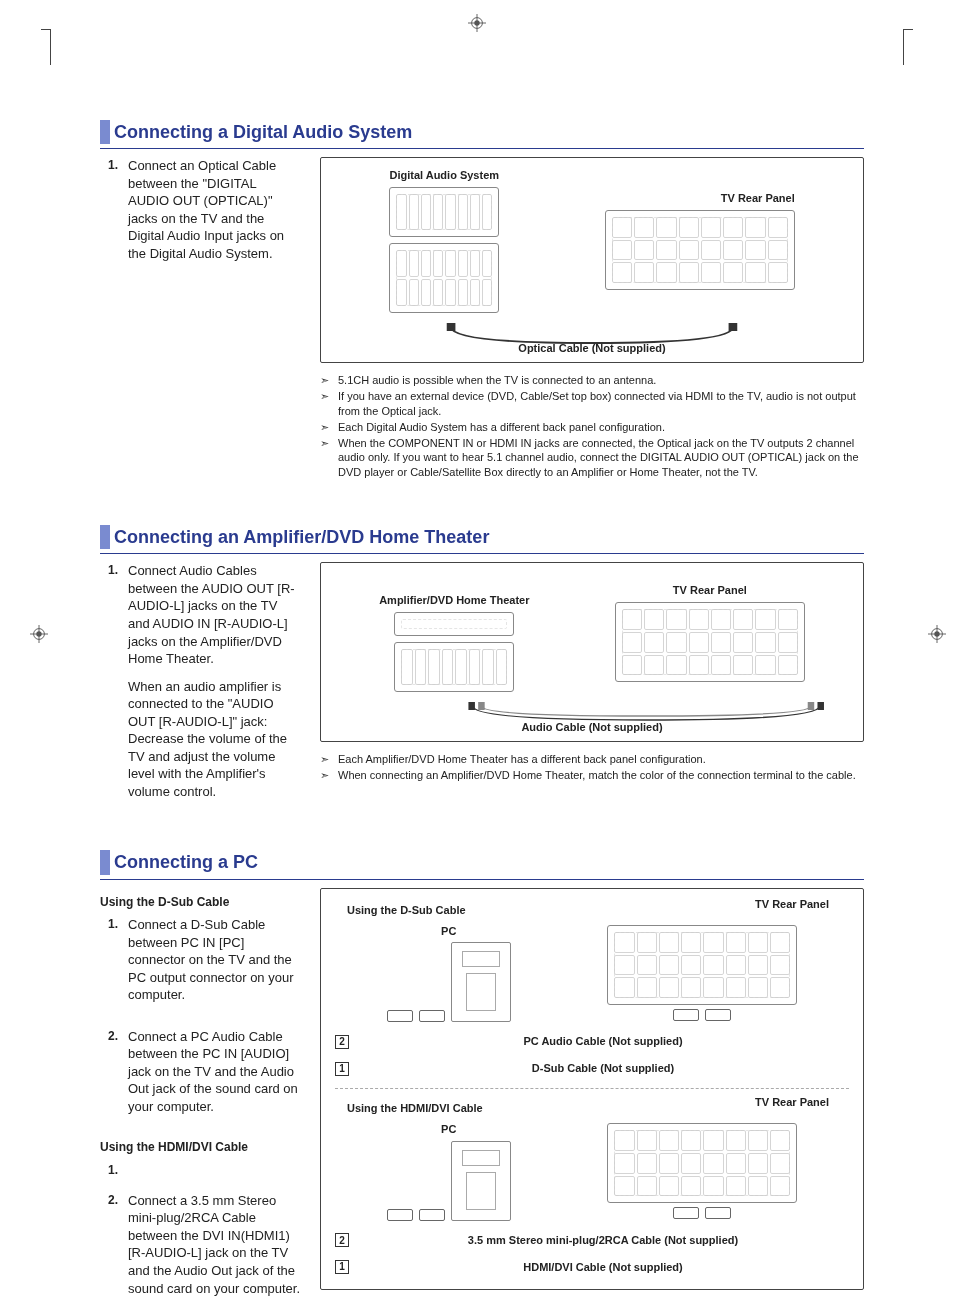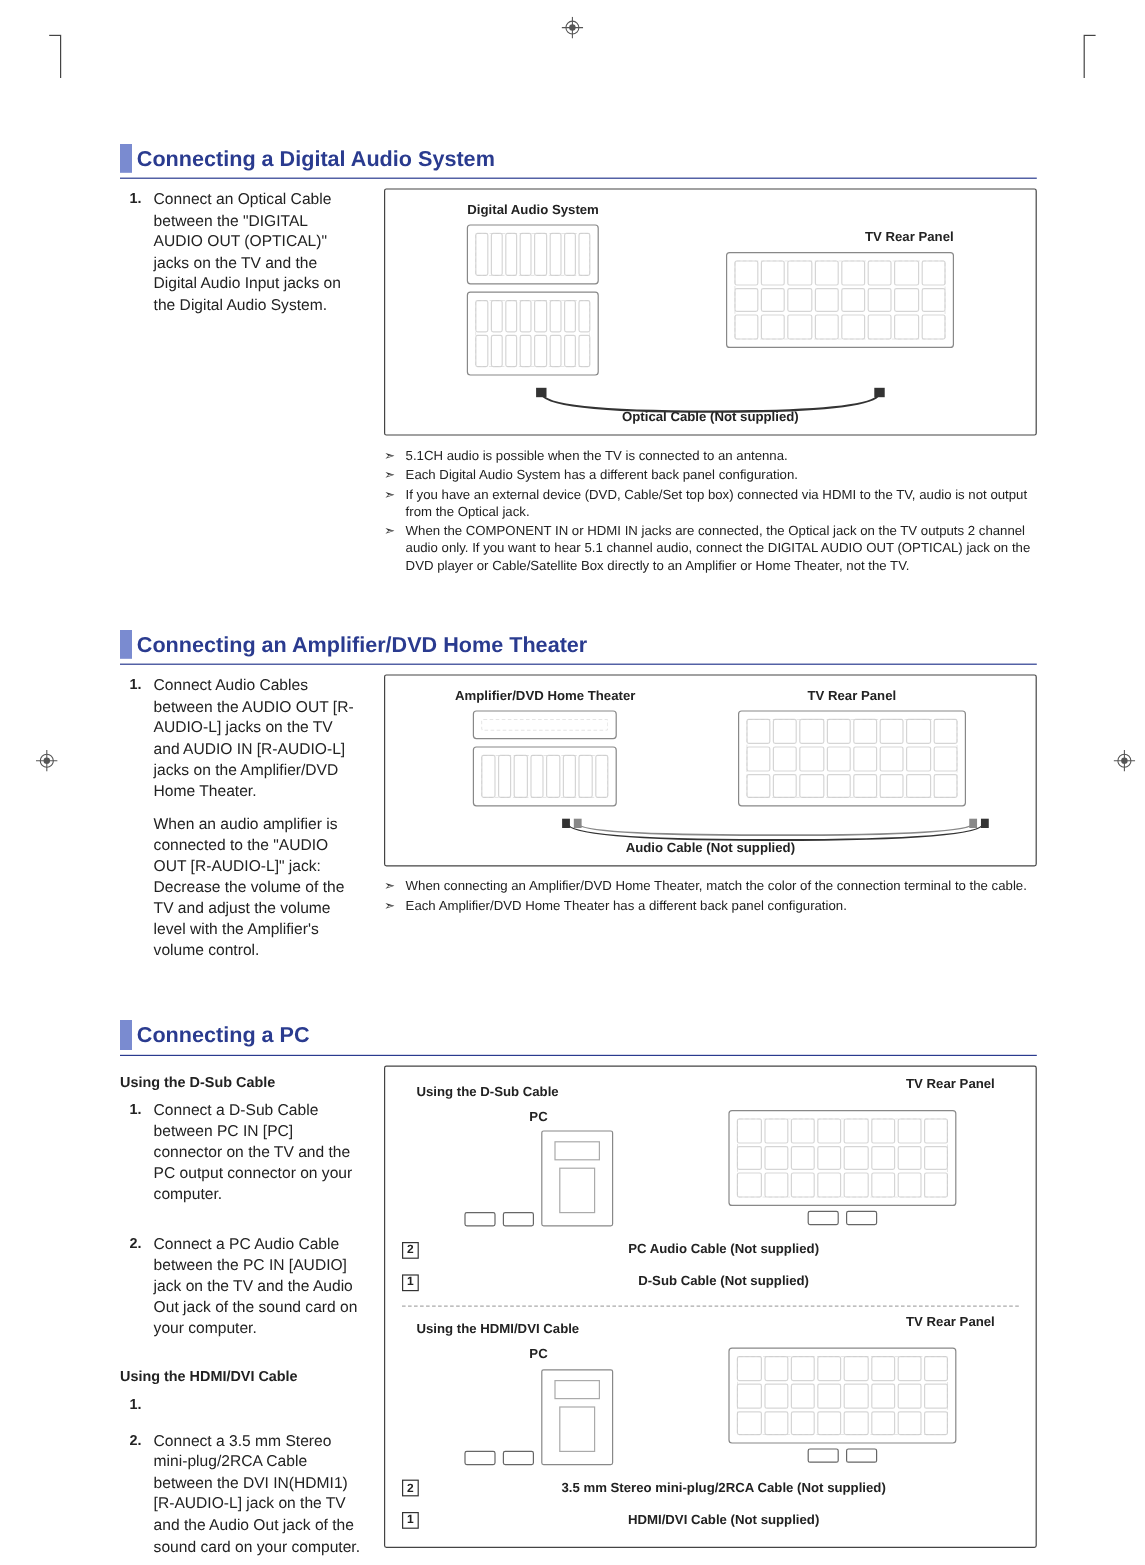--- a/index.html
+++ b/index.html
@@ -287,22 +287,22 @@
           <svg viewBox="0 0 500 24" preserveAspectRatio="none">
                 <path d="M120 4 Q120 20 250 20 Q380 20 380 4" fill="none" stroke="#333" stroke-width="2"></path>
                 <rect x="116" y="0" width="8" height="8" fill="#333"></rect>
                 <rect x="376" y="0" width="8" height="8" fill="#333"></rect>
               </svg>
         </div>
         <div class="cable-label" style="margin-top:-6px;margin-bottom:6px;">Optical Cable (Not supplied)</div>
       </div>
       <ul class="notes">
         <li>5.1CH audio is possible when the TV is connected to an antenna.</li>
+        <li>If you have an external device (DVD, Cable/Set top box) connected via HDMI to the TV, audio is not output from the Optical jack.</li>
         <li>Each Digital Audio System has a different back panel configuration.</li>
-        <li>If you have an external device (DVD, Cable/Set top box) connected via HDMI to the TV, audio is not output from the Optical jack.</li>
         <li>When the COMPONENT IN or HDMI IN jacks are connected, the Optical jack on the TV outputs 2 channel audio only. If you want to hear 5.1 channel audio, connect the DIGITAL AUDIO OUT (OPTICAL) jack on the DVD player or Cable/Satellite Box directly to an Amplifier or Home Theater, not the TV.</li>
       </ul>
     </div>
   </div>
 </div>
 
 <div class="section">
   <div class="section-title">Connecting an Amplifier/DVD Home Theater</div>
   <hr class="title-rule">
   <div class="row">
@@ -311,21 +311,21 @@
         <div class="step-num">1.</div>
         <div class="step-text">
           <p>Connect Audio Cables between the AUDIO OUT [R-AUDIO-L] jacks on the TV and AUDIO IN [R-AUDIO-L] jacks  on the Amplifier/DVD Home Theater.</p>
           <p>When an audio amplifier is connected to the "AUDIO OUT [R-AUDIO-L]" jack: Decrease the volume of the TV and adjust the volume level with the Amplifier's volume control.</p>
         </div>
       </div>
     </div>
     <div class="right-col">
       <div class="figure">
         <div class="figure-inner">
-          <div class="figure-col" style="align-self:flex-end;">
+          <div class="figure-col" style="align-self:flex-end;margin-top:20px;">
             <div class="device-label">Amplifier/DVD Home Theater</div>
             <div class="schematic" style="width:120px;height:24px"></div>
             <div style="height:6px"></div>
             <div class="schematic" style="width:120px;height:50px">
                   <div class="port-dots">
                     <span></span>
                     <span></span>
                     <span></span>
                     <span></span>
                     <span></span>
@@ -373,22 +373,22 @@
                 <path d="M148 4 Q148 14 300 14 Q452 14 452 4" fill="none" stroke="#888" stroke-width="1.5"></path>
                 <rect x="136" y="0" width="6" height="8" fill="#333"></rect>
                 <rect x="145" y="0" width="6" height="8" fill="#888"></rect>
                 <rect x="449" y="0" width="6" height="8" fill="#888"></rect>
                 <rect x="458" y="0" width="6" height="8" fill="#333"></rect>
               </svg>
         </div>
         <div class="cable-label" style="margin-top:-6px;margin-bottom:6px;">Audio Cable (Not supplied)</div>
       </div>
       <ul class="notes">
+        <li>Each Amplifier/DVD Home Theater has a different back panel configuration.</li>
         <li>When connecting an Amplifier/DVD Home Theater, match the color of the connection terminal to the cable.</li>
-        <li>Each Amplifier/DVD Home Theater has a different back panel configuration.</li>
       </ul>
     </div>
   </div>
 </div>
 
 <div class="section">
   <div class="section-title">Connecting a PC</div>
   <hr class="title-rule">
   <div class="row">
     <div class="left-col">

